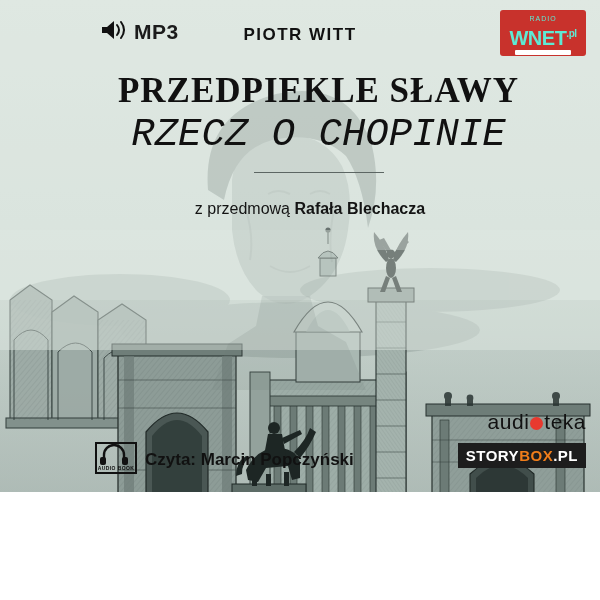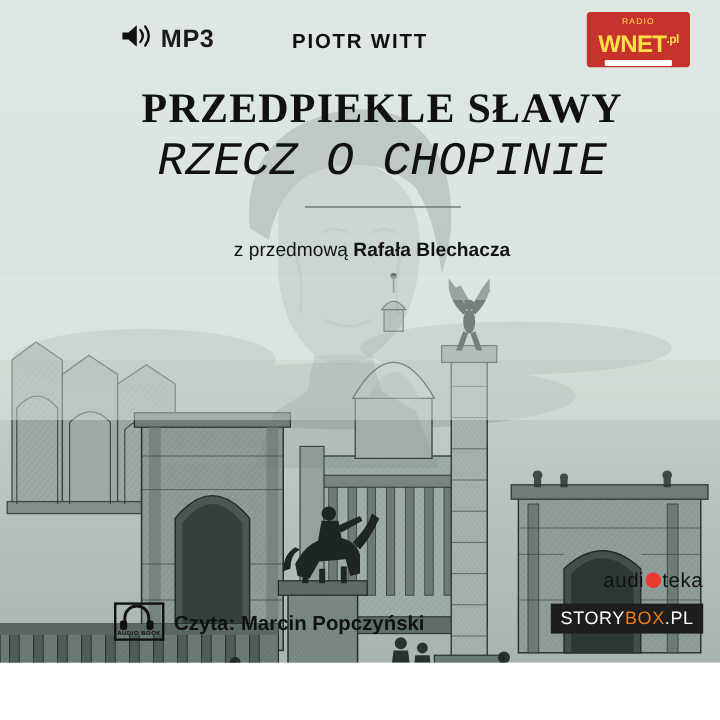--- a/index.html
+++ b/index.html
@@ -10,21 +10,21 @@
   body {
     width: 600px;
     height: 600px;
     font-family: "Liberation Sans", sans-serif;
     overflow: hidden;
   }
 
   .cover {
     position: relative;
     width: 600px;
-    height: 552px;
+    height: 492px;
     background: #dfe8e2;
     overflow: hidden;
   }
 
   
   .bg-art {
     position: absolute;
     left: 0;
     top: 0;
     width: 600px;
@@ -66,27 +66,27 @@
     top: 25px;
     text-align: center;
     font-size: 17px;
     font-weight: bold;
     letter-spacing: 1.5px;
     color: #111;
   }
 
   .radio-wnet {
     position: absolute;
-    right: 25px;
+    right: 14px;
     top: 10px;
     width: 86px;
     height: 46px;
     background: #c8322c;
     border-radius: 3px;
-    color: #fde047;
+    color: #5eead4;
     text-align: center;
     padding-top: 4px;
     box-sizing: border-box;
   }
   .radio-wnet .rw-top {
     font-size: 7px;
     letter-spacing: 1px;
     line-height: 9px;
   }
   .radio-wnet .rw-main {
@@ -149,40 +149,40 @@
     color: #141414;
     padding-left: 20px;
   }
   .foreword b { font-weight: bold; }
 
   
   .audioteka {
     position: absolute;
     right: 14px;
     bottom: 58px;
-    font-size: 17px;
+    font-size: 21px;
     color: #111;
     letter-spacing: 0.5px;
   }
   .audioteka .dot {
     display: inline-block;
     width: 13px;
     height: 13px;
     border-radius: 50%;
     background: #e8392f;
     margin: 0 1px -1px 1px;
   }
   .storybox {
     position: absolute;
     right: 14px;
     bottom: 24px;
     background: #1d1d1d;
     color: #fff;
     font-size: 15px;
-    font-weight: normal;
+    font-weight: bold;
     letter-spacing: 0.5px;
     padding: 4px 8px;
   }
   .storybox .ora { color: #f07d1a; }
 
   .reader {
     position: absolute;
     left: 145px;
     bottom: 22px;
     font-size: 17px;

